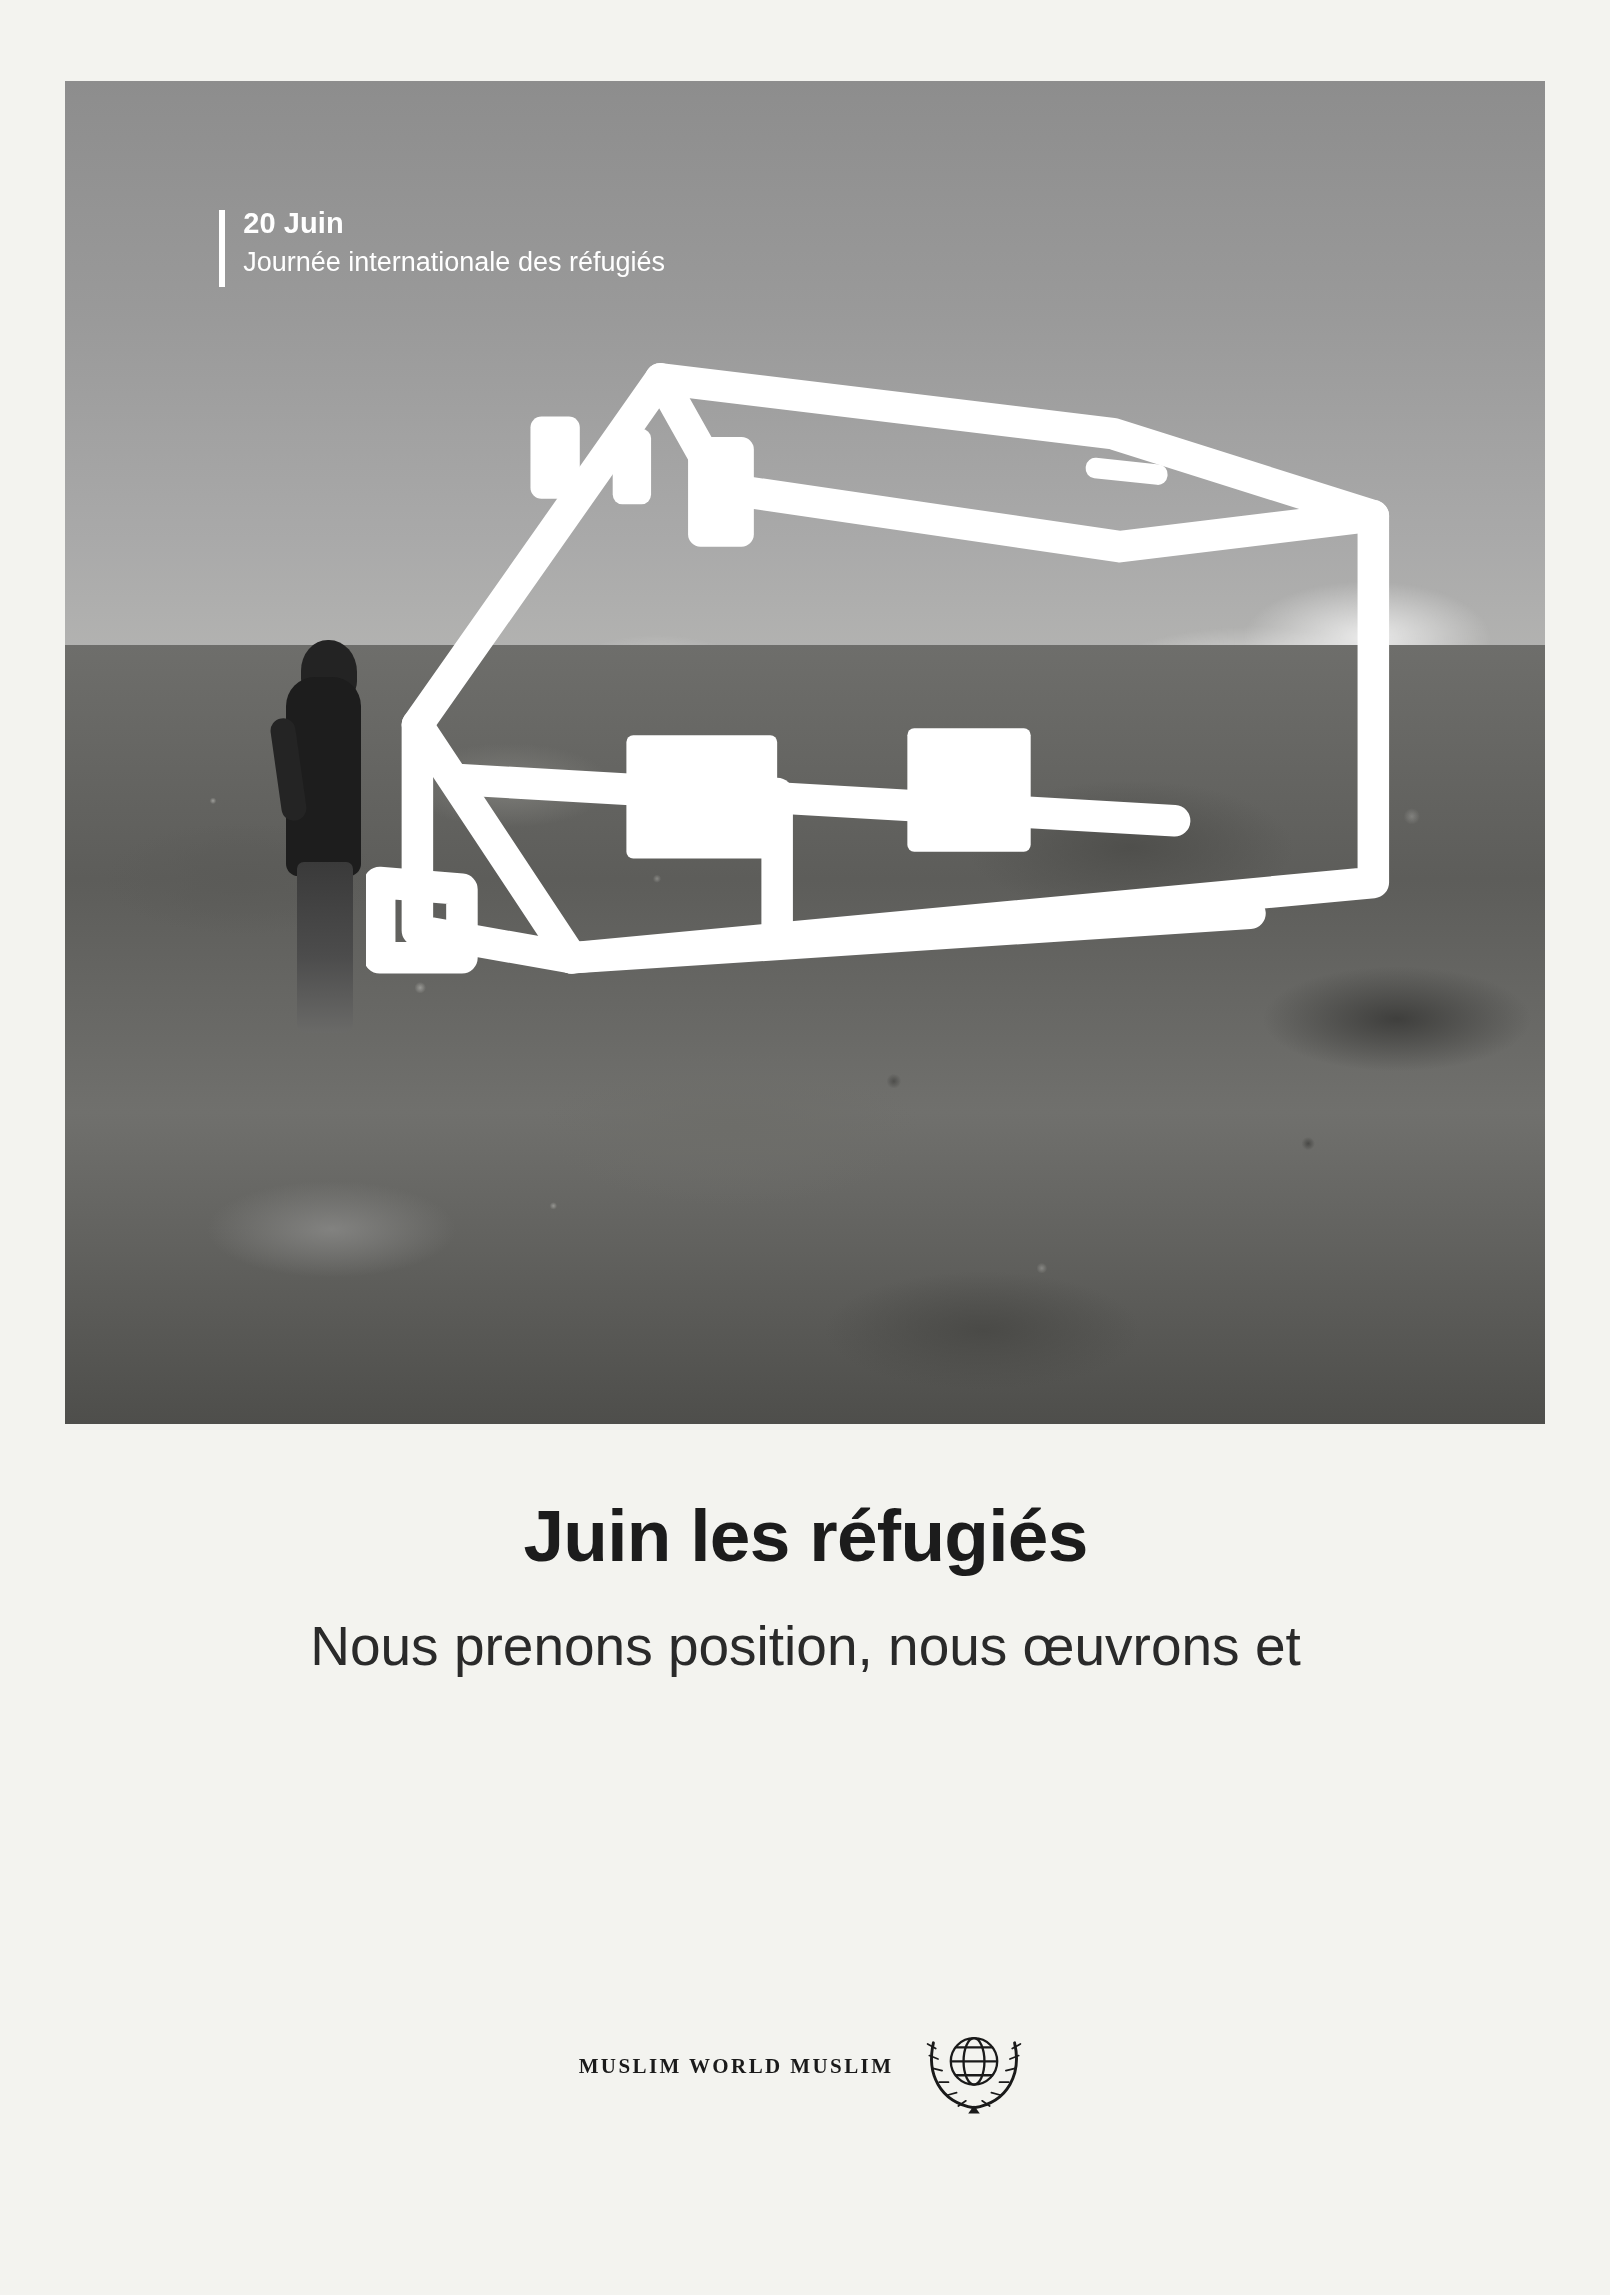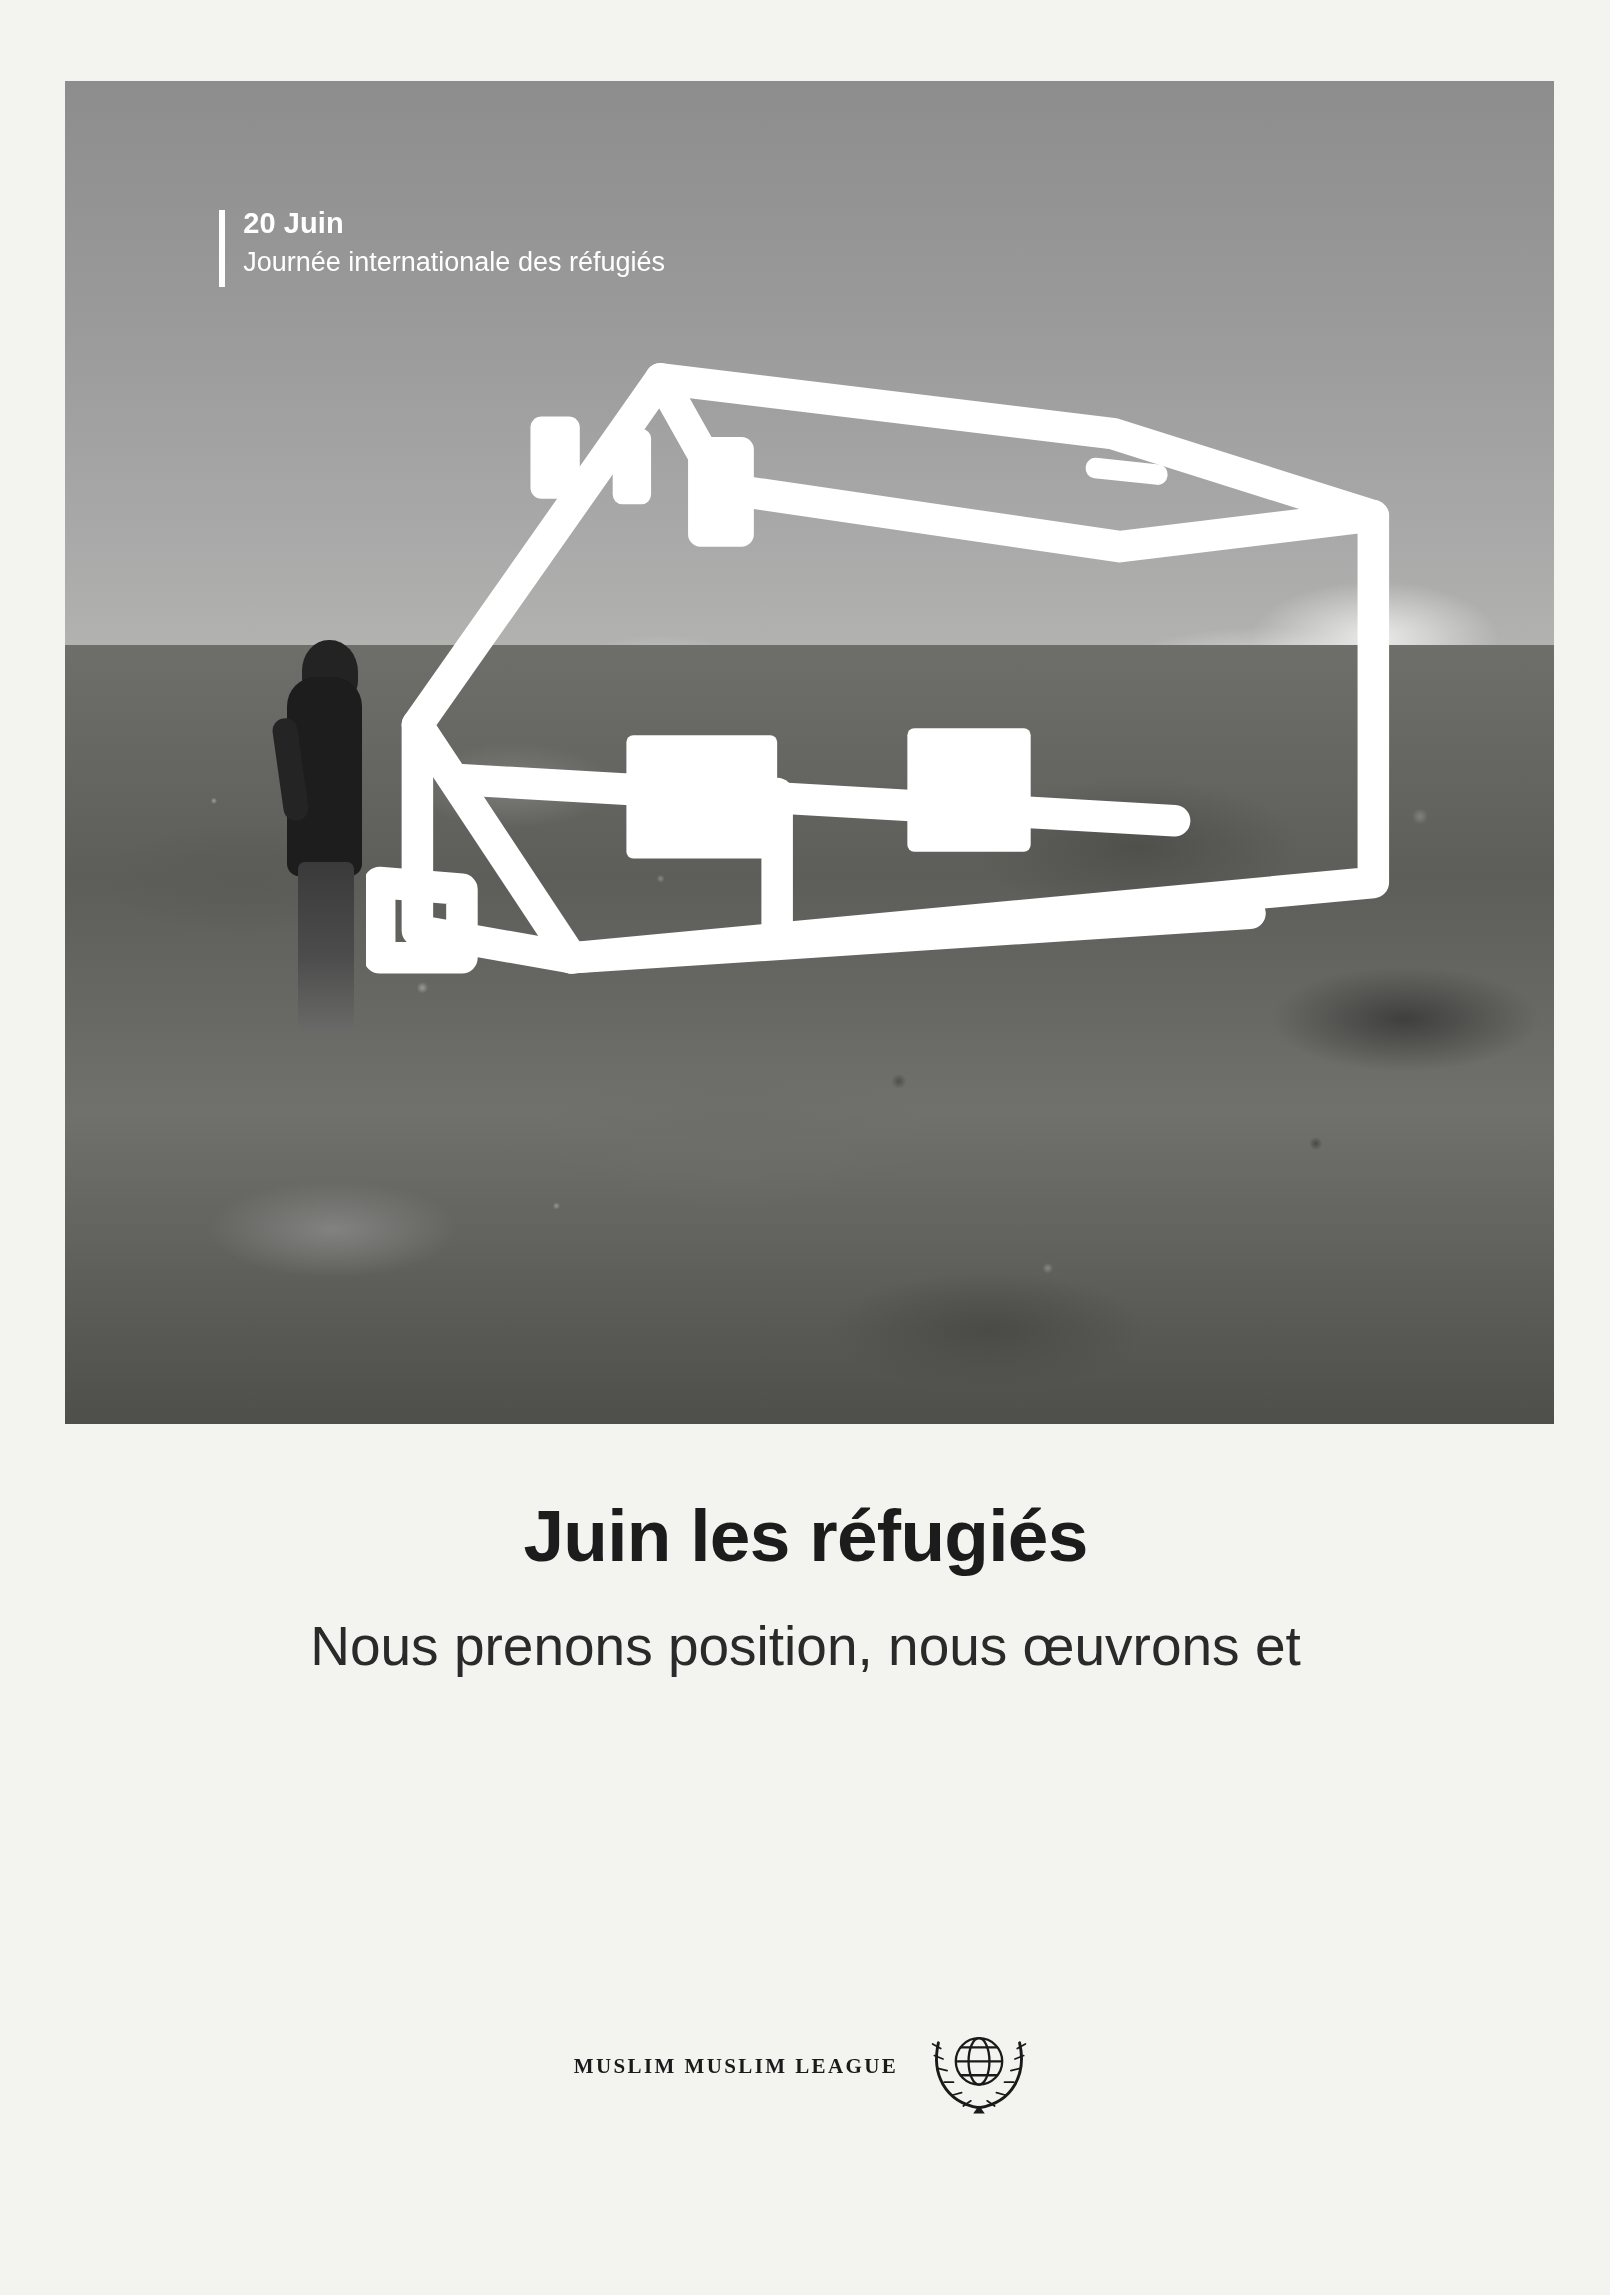--- a/index.html
+++ b/index.html
@@ -25,21 +25,20 @@
 
   
   .hero {
     position: absolute;
     left: 65px;
     top: 81px;
     width: 1480px;
     height: 1343px;
     overflow: hidden;
     background: #8e8e8e;
-    padding-left: 9px;
   }
 
   
   .hero-sky {
     position: absolute;
     inset: 0;
     background:
       linear-gradient(180deg, #8d8d8d 0%, #9a9a9a 18%, #a9a9a9 34%, #b4b4b2 44%, #9d9d9b 52%, #8a8a88 58%, #6f6f6d 64%, #5e5e5c 72%, #6a6a67 82%, #545452 92%, #626260 100%);
   }
   .clouds {
@@ -278,21 +277,21 @@
   </div>
 
   <div class="headline">Juin les réfugiés</div>
 
   <div class="subhead">
     <span>Nous prenons position, nous œuvrons et</span>
   </div>
 
   <div class="logo-area">
     <div class="logo-left">
-      <div class="logo-en">MUSLIM MUSLIM LEAGUE</div>
+      <div class="logo-en">MUSLIM WORLD MUSLIM</div>
     </div>
     <div class="logo-emblem">
       <svg viewBox="0 0 200 200" xmlns="http://www.w3.org/2000/svg">
         <g stroke="#1a1a1a" fill="none" stroke-width="4">
           <circle cx="100" cy="92" r="40"></circle>
           <ellipse cx="100" cy="92" rx="18" ry="40"></ellipse>
           <path d="M60 92 H140"></path>
           <path d="M67 68 H133"></path>
           <path d="M67 116 H133"></path>
         </g>

